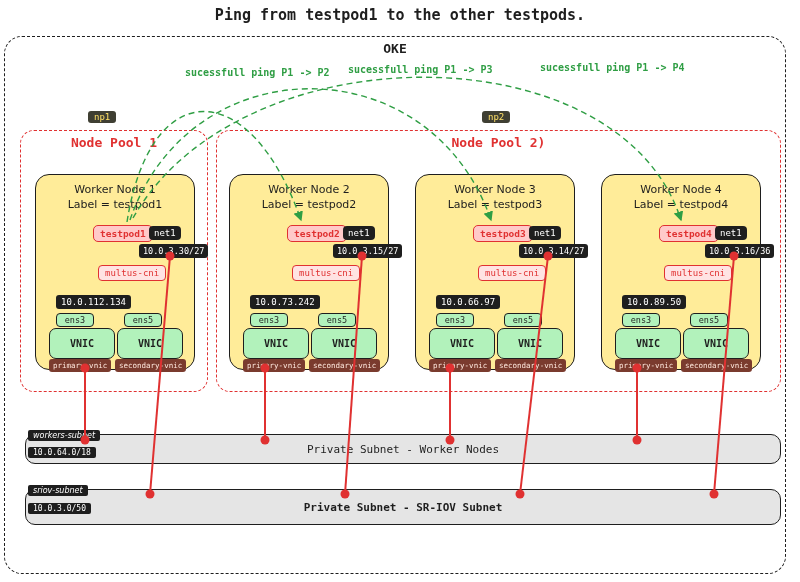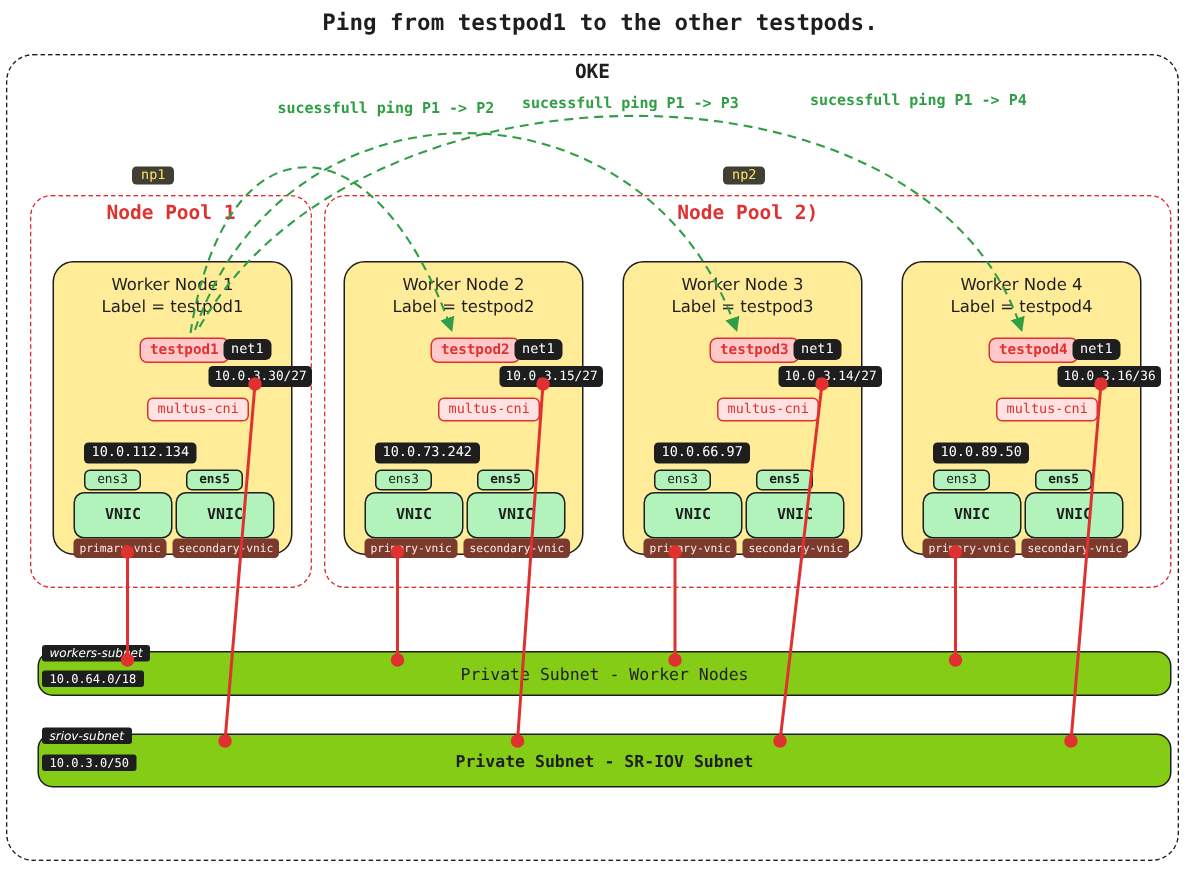--- a/index.html
+++ b/index.html
@@ -44,32 +44,32 @@
                padding:2px 4px; border-radius:3px; font-family:"DejaVu Sans Mono", monospace;
                white-space:nowrap; z-index:2; }
   .cni-badge { position:absolute; left:62px; top:90px; background:#ffe3e3; border:1.2px solid #e03131;
                color:#e03131; font-size:9px; padding:2px 6px; border-radius:4px;
                font-family:"DejaVu Sans Mono", monospace; }
   .node-ip   { position:absolute; left:20px; top:120px; background:#1e1e1e; color:#fff; font-size:9px;
                padding:2px 5px; border-radius:3px; font-family:"DejaVu Sans Mono", monospace; }
   .ens { position:absolute; top:138px; width:36px; background:#b2f2bb; border:1.2px solid #1e1e1e;
          border-radius:4px; text-align:center; font-size:8.5px; padding:1px 0;
          font-family:"DejaVu Sans Mono", monospace; }
-  .ens3 { left:20px; } .ens5 { left:88px;font-weight:bold; }
+  .ens3 { left:20px; } .ens5 { left:88px; }
   .vnic { position:absolute; top:153px; width:66px; height:31px; background:#b2f2bb;
           border:1.4px solid #1e1e1e; border-radius:7px; display:flex; align-items:center;
           justify-content:center; font-size:10px; font-weight:600;
           font-family:"DejaVu Sans Mono", monospace; box-sizing:border-box; }
   .vnic1 { left:13px; } .vnic2 { left:81px; }
   .pvnic, .svnic { position:absolute; top:184px; background:#7a3b2e; color:#ffe8dd; font-size:7.5px;
                    padding:2px 4px; border-radius:3px; font-family:"DejaVu Sans Mono", monospace;
                    white-space:nowrap; z-index:2; }
   .pvnic { left:13px; } .svnic { left:79px; }
 
-  .subnet-bar { position:absolute; left:25px; width:756px; background:#84cc16;
+  .subnet-bar { position:absolute; left:25px; width:756px; background:#e5e5e5;
                 border:1.6px solid #1e1e1e; border-radius:10px; box-sizing:border-box;
                 display:flex; align-items:center; justify-content:center; font-size:11px;
                 font-weight:500; font-family:"DejaVu Sans Mono", monospace; z-index:1; }
   .bar-workers { top:434px; height:30px; }
   .bar-sriov   { top:489px; height:36px;font-weight:bold; }
 
   .subnet-name { position:absolute; background:#1e1e1e; color:#fff; font-size:8px; font-style:italic;
                  padding:1px 5px; border-radius:2px; z-index:2; font-family:"DejaVu Sans", sans-serif; }
   .name-workers { left:28px; top:430px; } .name-sriov { left:28px; top:485px; }
   .subnet-cidr { position:absolute; background:#1e1e1e; color:#fff; font-size:8px; padding:1px 5px;

